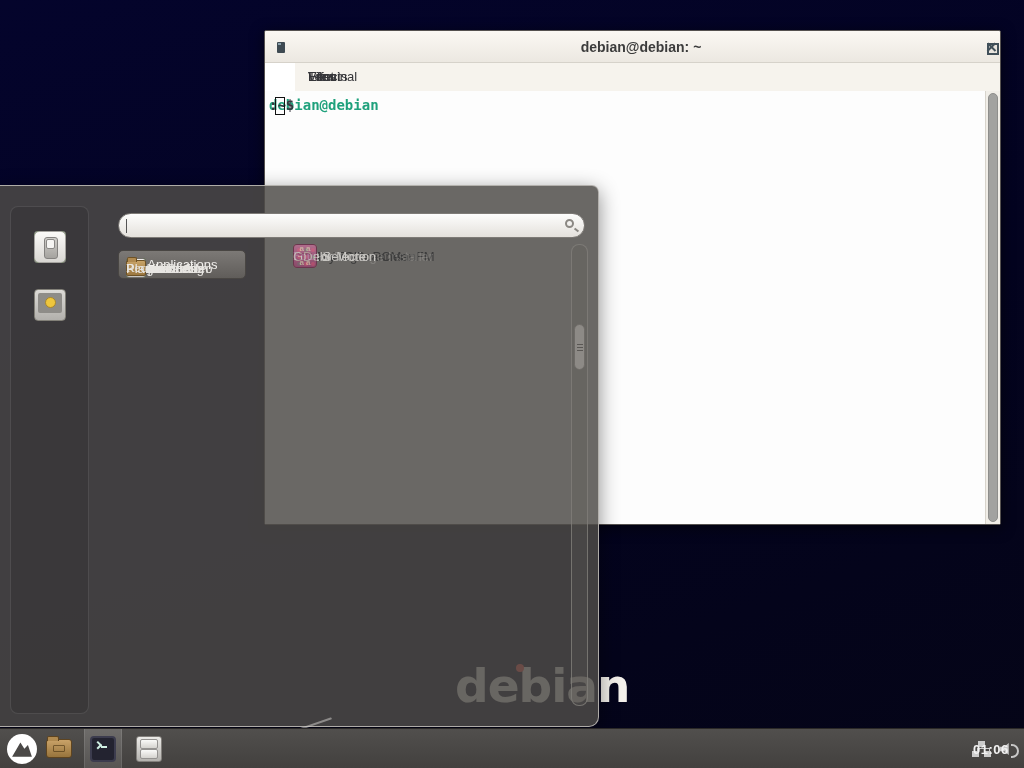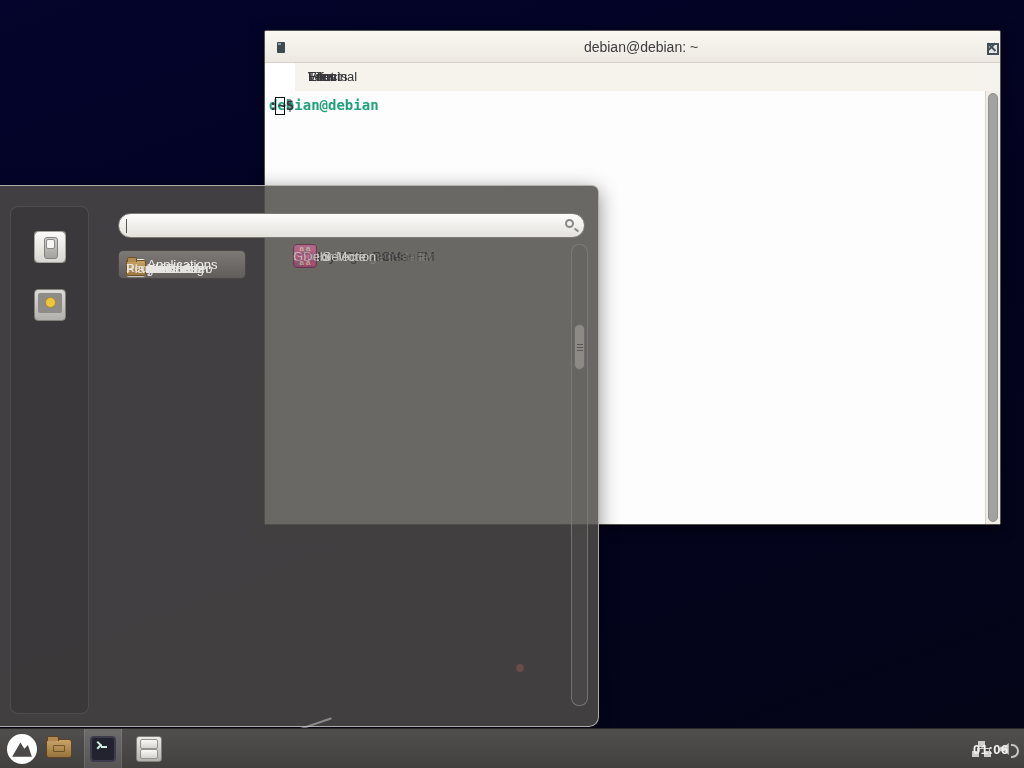--- a/index.html
+++ b/index.html
@@ -15,21 +15,21 @@
 
   
   .termwin{left:264px;top:30px;width:737px;height:495px;z-index:1;
     border:1px solid #565250;border-radius:2px;box-shadow:0 3px 14px rgba(0,0,0,.55);
     background:#fff;}
   .titlebar{left:0;top:0;right:0;height:32px;
     background:linear-gradient(#fbf8f3,#ece8e1);border-bottom:1px solid #d6d2ca;border-radius:2px 2px 0 0;}
   .win-mini{left:12px;top:11px;width:8px;height:11px;background:#3e4a52;border-radius:1px;}
   .win-mini:after{content:"";position:absolute;left:1px;top:1px;width:3px;height:2px;background:#8aa0ac;}
   .title{left:17px;right:0;top:0;height:32px;line-height:32px;text-align:center;
-    font-weight:normal;font-size:14px;color:#3c3c3c;}
+    font-weight:bold;font-size:14px;color:#3c3c3c;}
   .winbtns{right:14px;top:0;height:32px;display:flex;position:absolute;align-items:center;gap:21px;}
   .winbtns>span{position:relative;width:11px;height:11px;display:inline-block;}
   .wb-min:after{content:"";position:absolute;left:1px;bottom:2px;width:8px;height:2px;background:#41505a;}
   .wb-max:after{content:"";position:absolute;left:1px;top:1px;width:8px;height:8px;
     border:2px solid #41505a;background:#e8e4de;}
   .wb-close:before,.wb-close:after{content:"";position:absolute;left:0;top:4px;width:11px;height:2.4px;background:#41505a;}
   .wb-close:before{transform:rotate(45deg);}
   .wb-close:after{transform:rotate(-45deg);}
   .menubar{left:0;top:32px;right:0;height:28px;background:#f6f3ed;
     display:flex;position:absolute;align-items:center;padding-left:3px;margin-left:30px;}
@@ -176,20 +176,21 @@
   .ic-volume:before{left:0;top:15%;width:68%;height:70%;background:#c8c8c8;
     clip-path:polygon(0 32%,32% 32%,68% 0,68% 100%,32% 68%,0 68%);}
   .ic-volume:after{left:60%;top:18%;width:32%;height:64%;border:2px solid #c8c8c8;border-left:none;border-radius:0 9px 9px 0;}
 </style>
 </head>
 <body>
 
 <div id="screen">
 
   <div class="wallpaper">
+    <div class="watermark">debian</div>
     <span class="watermark-dot"></span>
   </div>
 
   <div class="termwin">
     <div class="titlebar">
       <span class="win-mini"></span>
       <div class="title">debian@debian: ~</div>
       <div class="winbtns">
         <span class="wb-min"></span>
         <span class="wb-max"></span>

